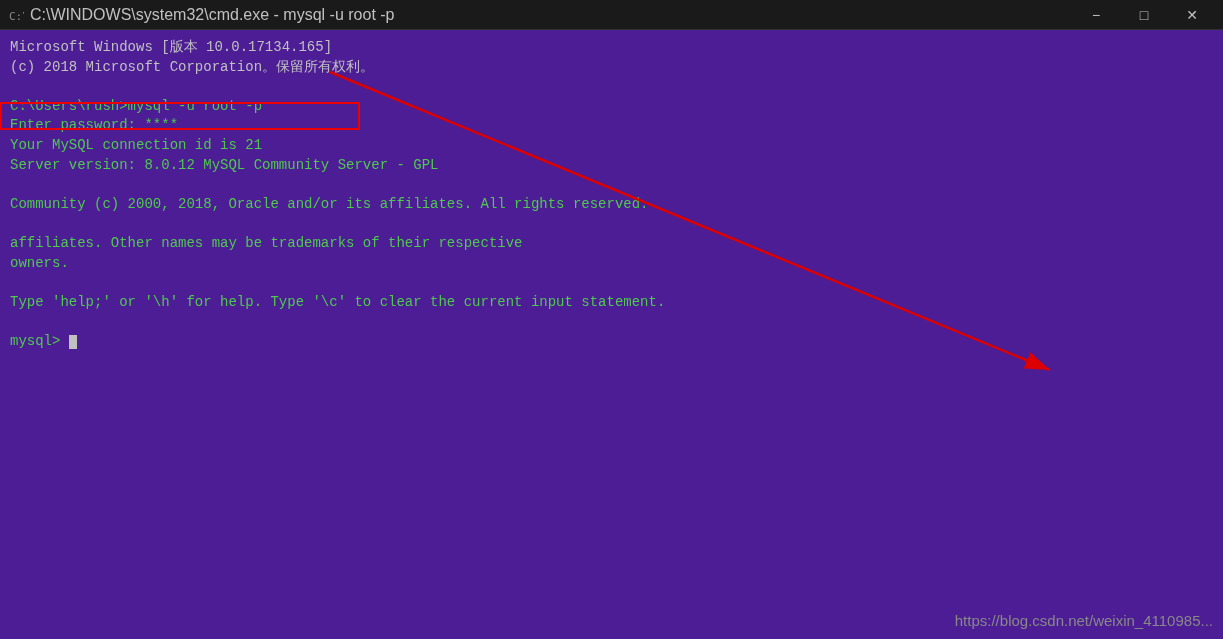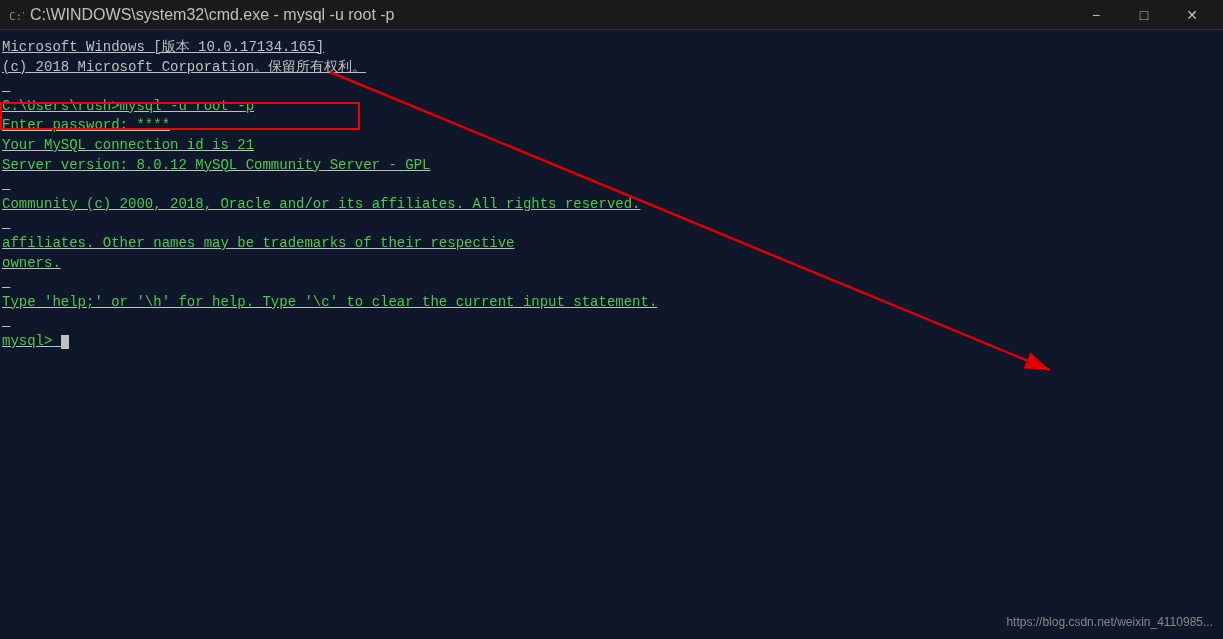--- a/index.html
+++ b/index.html
@@ -53,28 +53,27 @@
       color: #c0c0c0;
       font-size: 14px;
       cursor: pointer;
       font-family: 'Segoe UI', Arial, sans-serif;
     }
 
     
     .terminal {
       width: 100%;
       height: calc(100% - 30px);
-      background: #0f172a;
-      padding: 8px 2px;
+      background: #4c1d95;
+      padding: 8px 10px;
       color: #c0c0c0;
       font-size: 14px;
       line-height: 1.4;
       position: relative;
       overflow: hidden;
-      text-decoration: underline;
     }
     .line {
       white-space: pre;
       display: block;
     }
     .line-green {
       color: #4ec94e;
     }
     .line-white {
       color: #c0c0c0;
@@ -108,21 +107,21 @@
       border: 2px solid #e00;
       pointer-events: none;
     }
 
     
     .watermark {
       position: absolute;
       bottom: 8px;
       right: 10px;
       color: #888;
-      font-size: 12px;
+      font-size: 15px;
       font-family: Arial, sans-serif;
     }
   </style>
 </head>
 <body>
 
 <div class="title-bar">
   <div class="title-bar-left">
     <span class="title-bar-icon">
       <svg width="16" height="16" viewBox="0 0 16 16">

